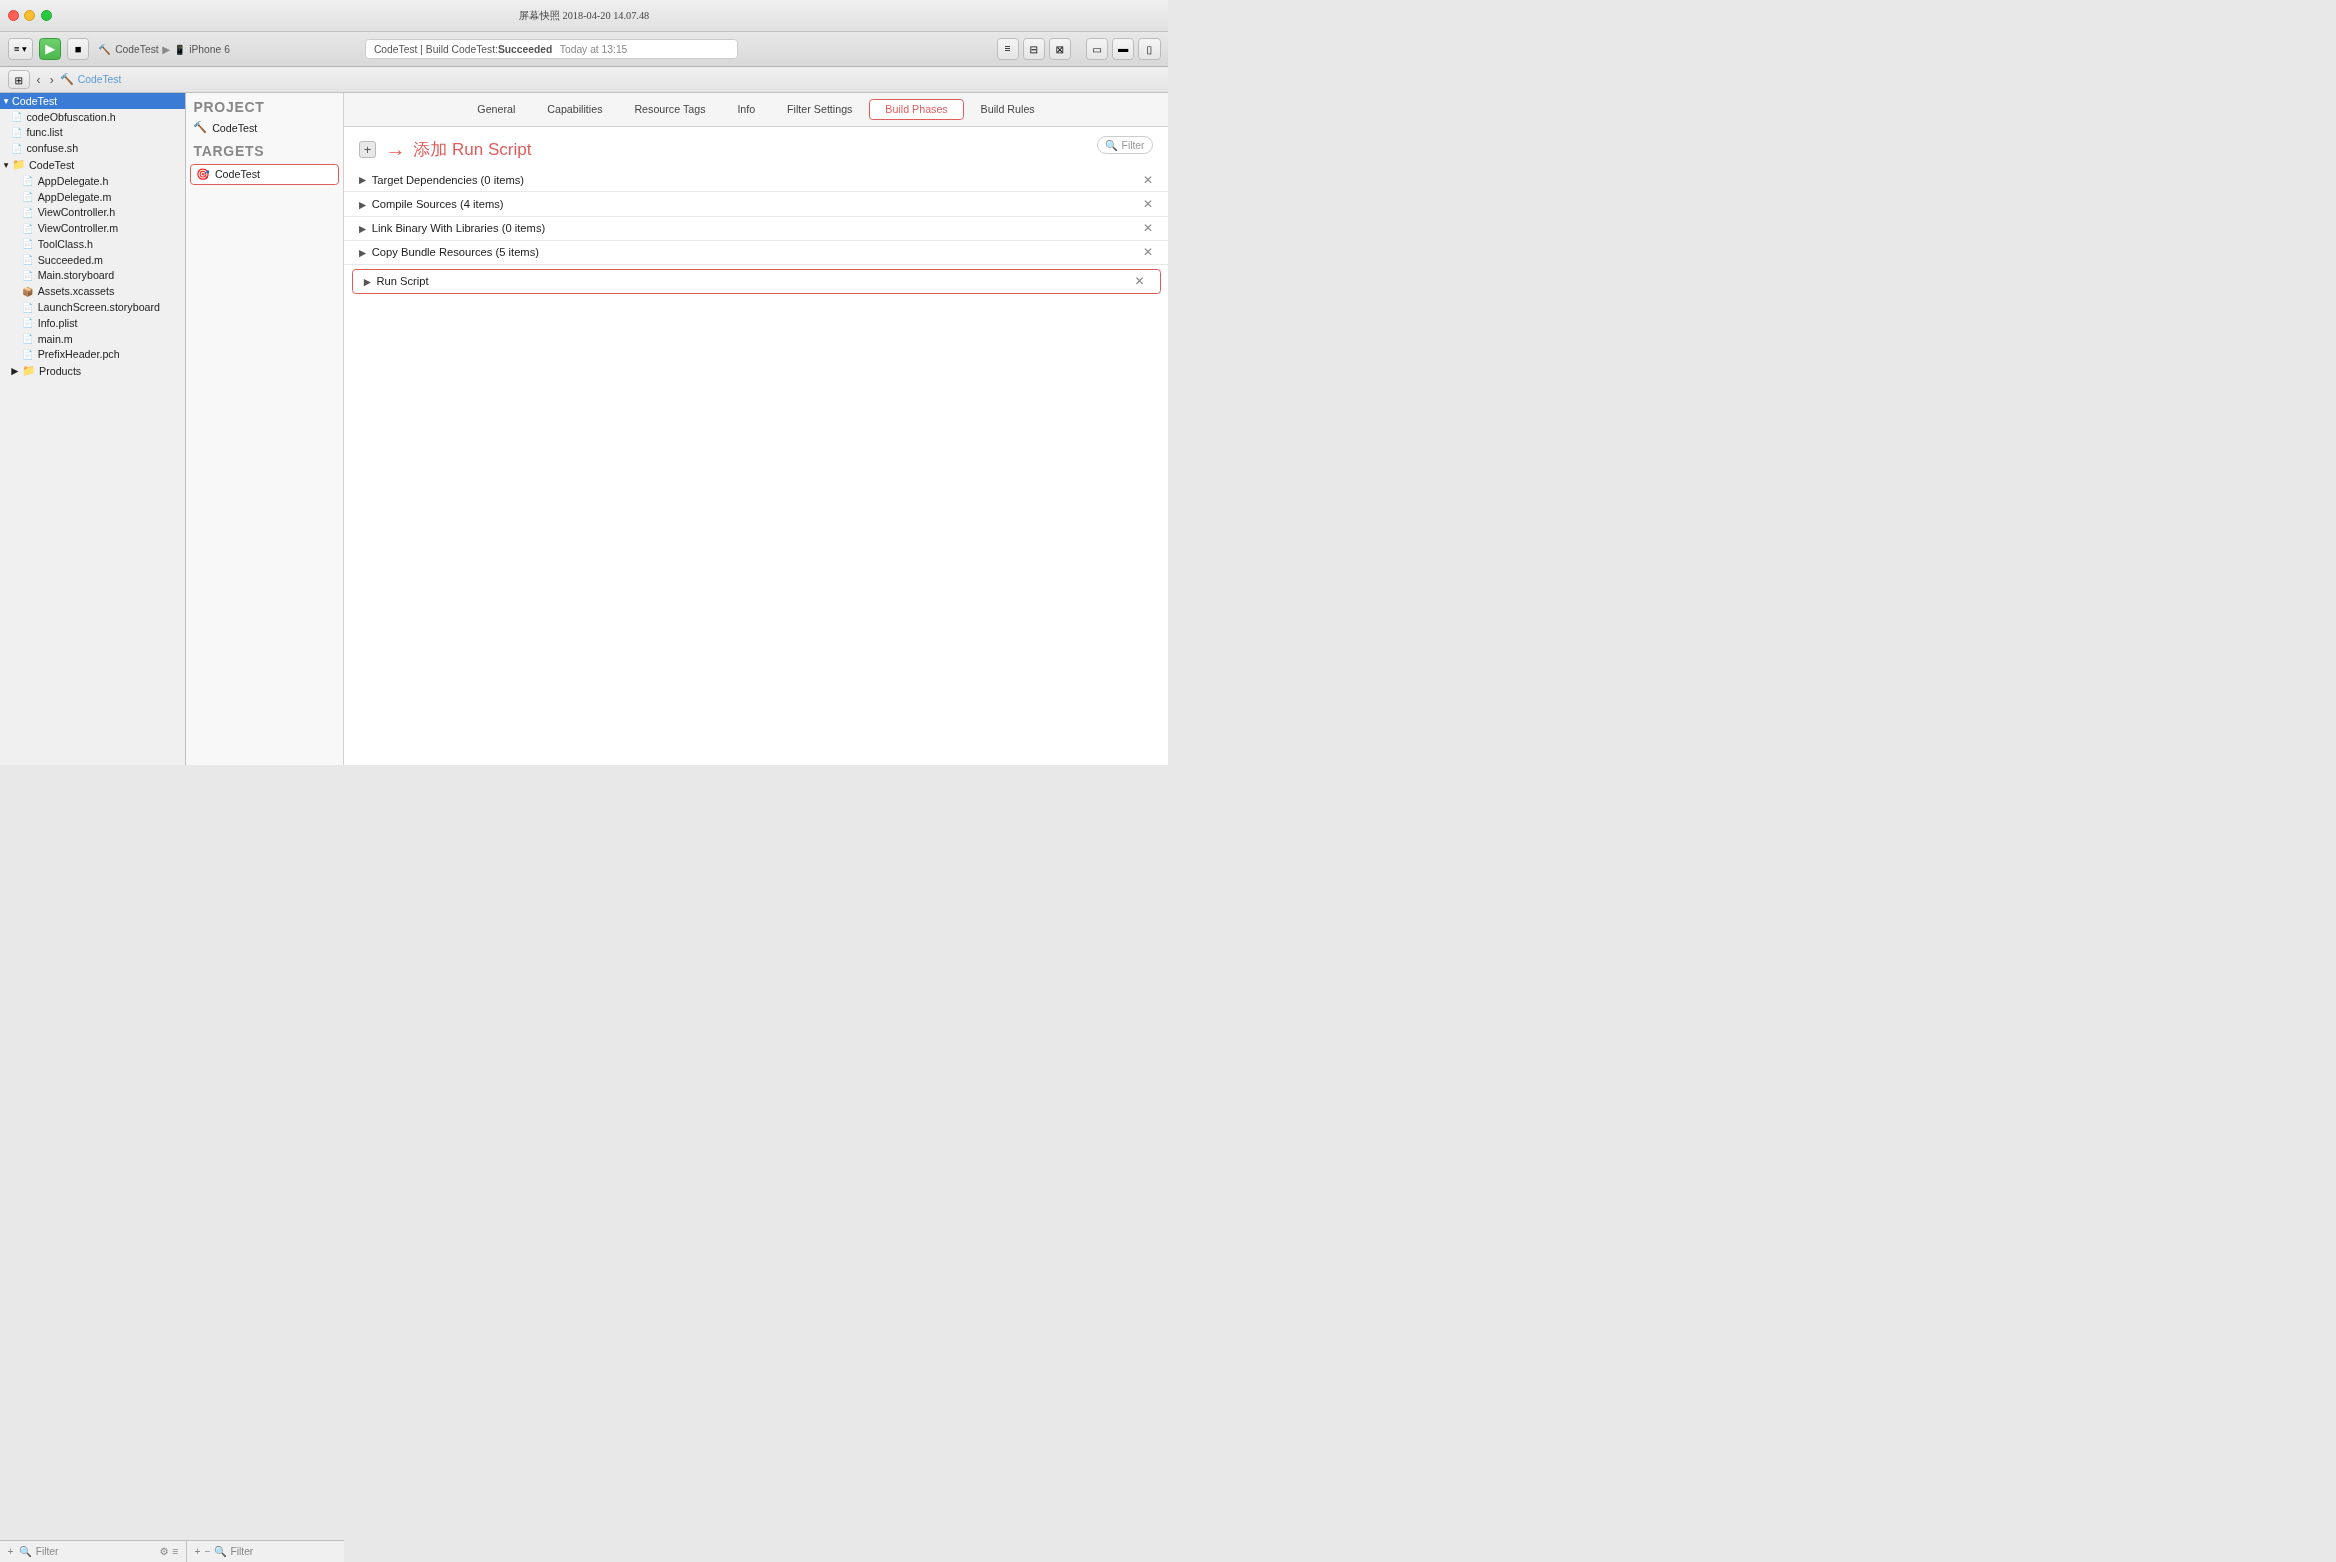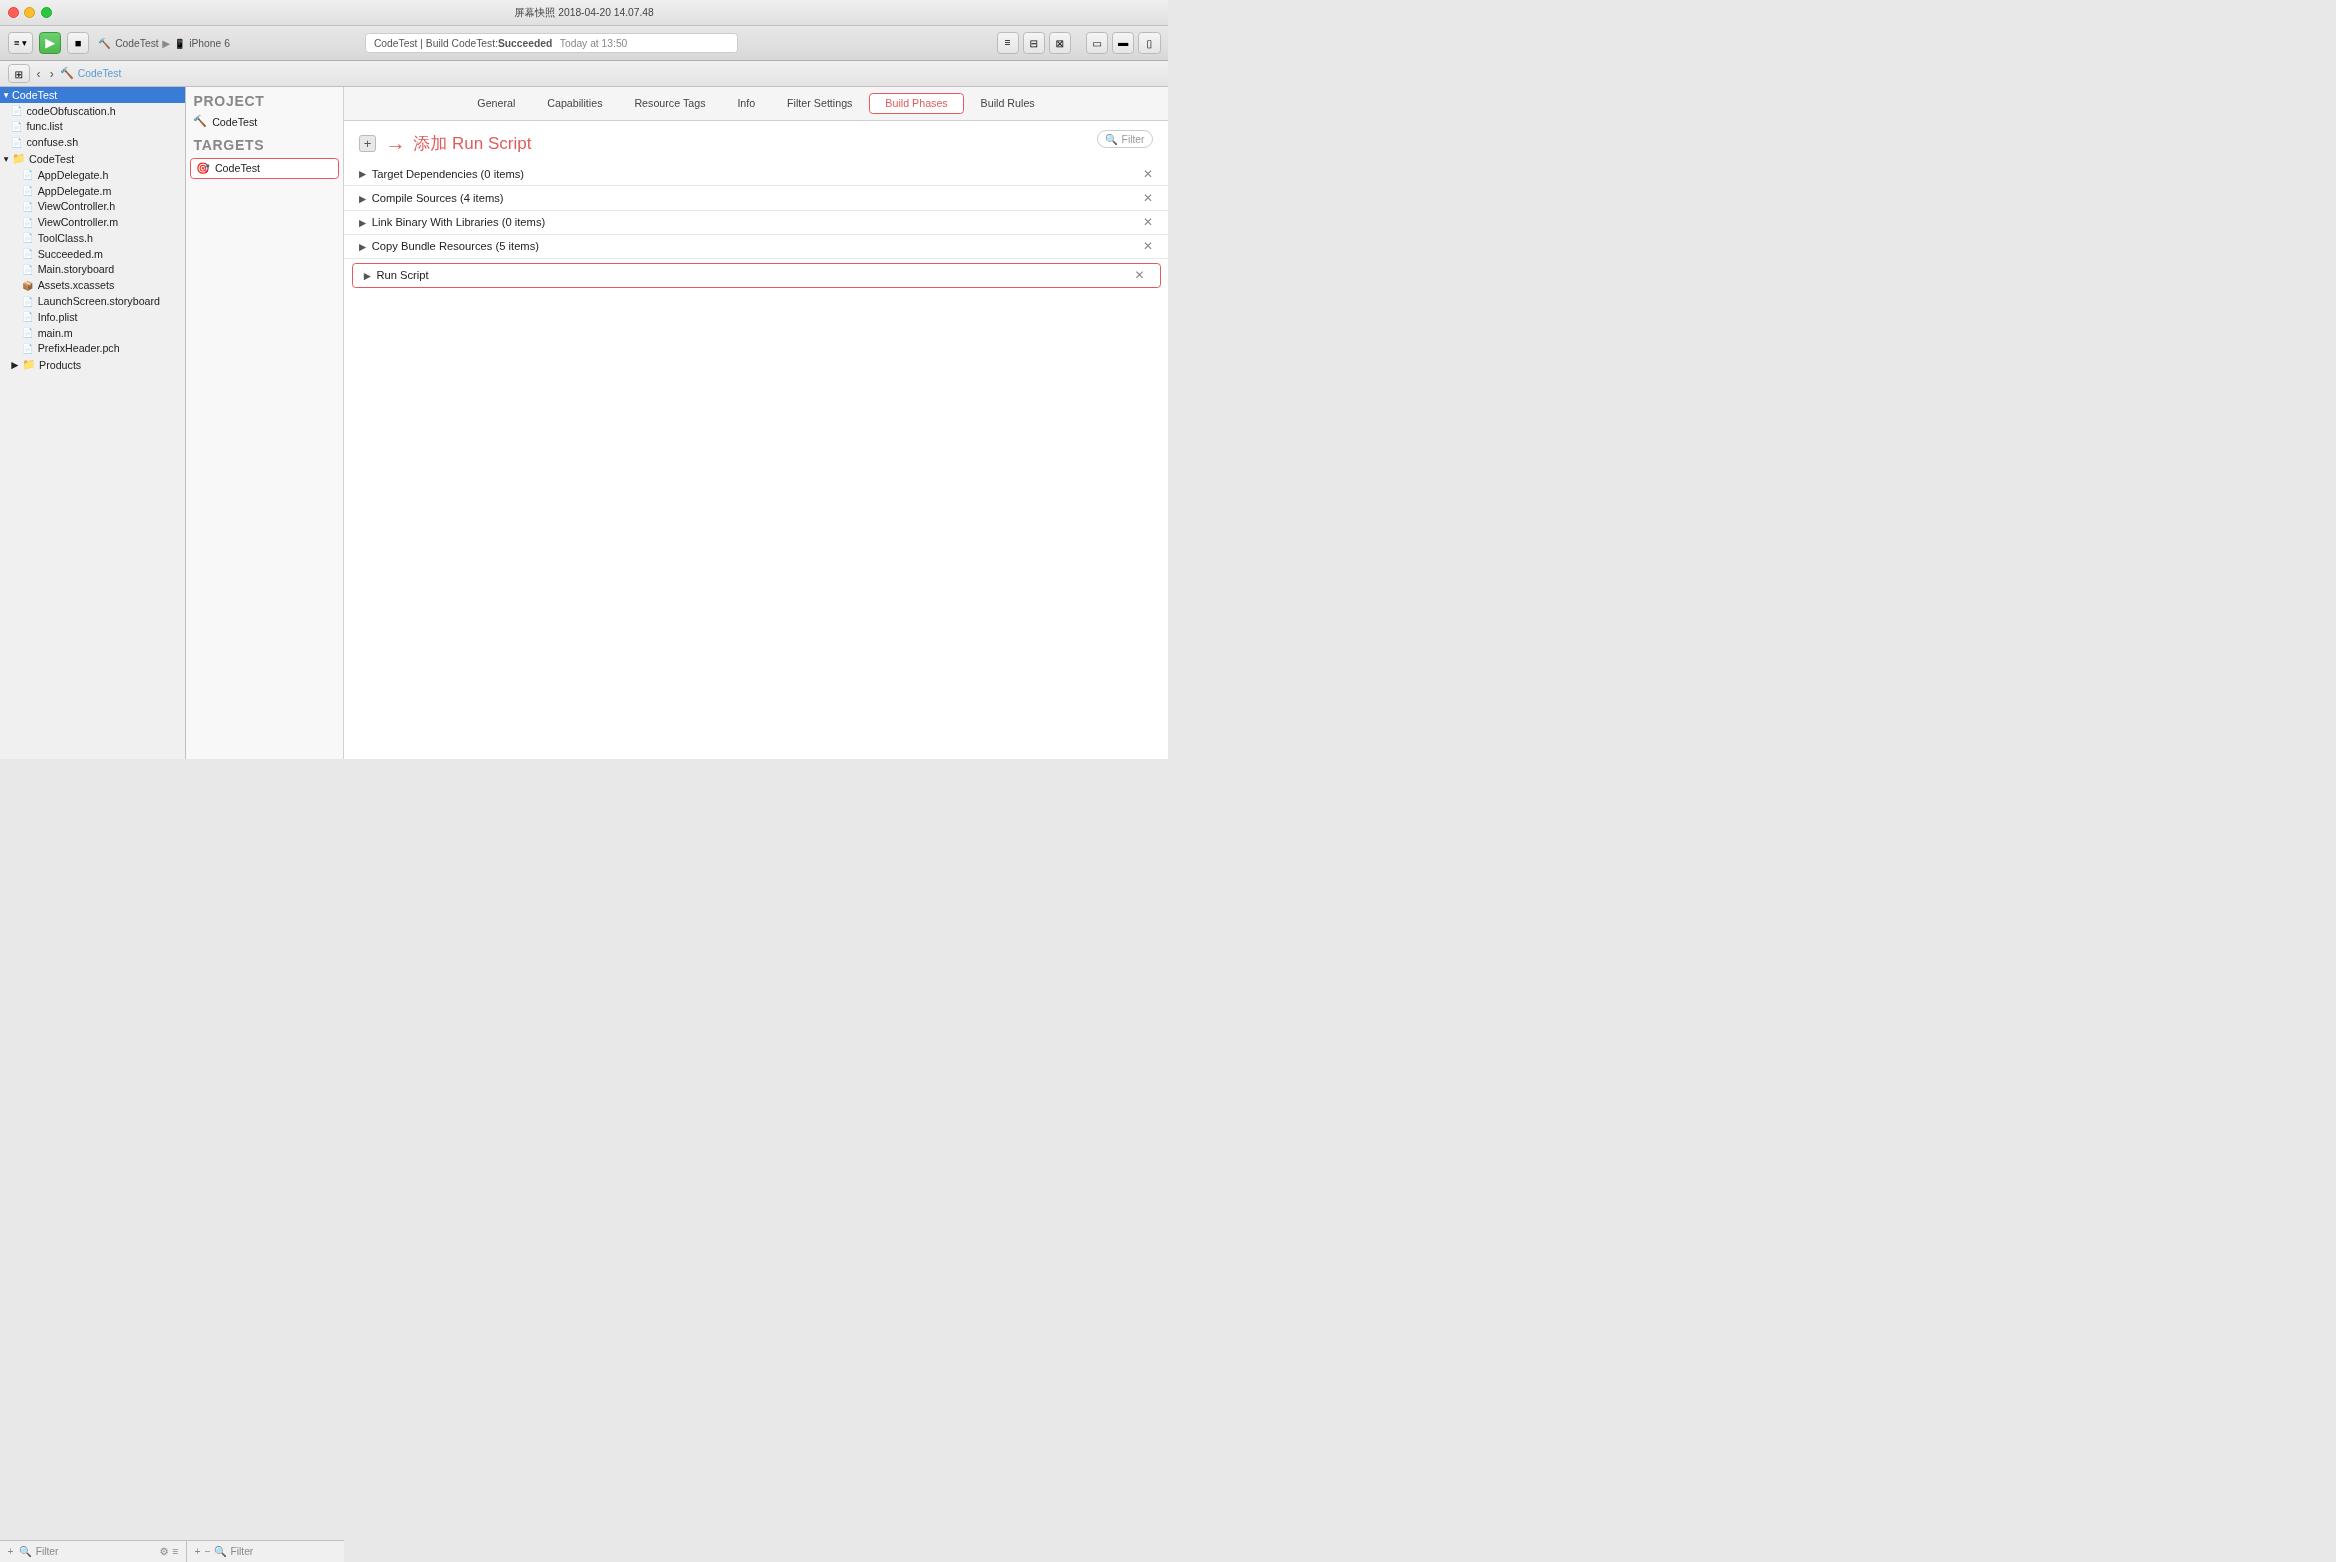--- a/index.html
+++ b/index.html
@@ -7,27 +7,28 @@
       font-family: -apple-system, BlinkMacSystemFont, "Helvetica Neue", Arial, sans-serif;
       font-size: 11.2px;
       background: #e8e8e8;
       width: 1168px;
       height: 781px;
       overflow: hidden;
     }
 
     
     .title-bar {
-      height: 26px;
+      height: 32px;
       background: linear-gradient(to bottom, #f0f0f0, #e0e0e0);
       display: flex;
       align-items: center;
       justify-content: center;
       border-bottom: 0.9px solid #c0c0c0;
       position: relative;
+      font-family: Liberation Serif, serif;
     }
     .traffic-lights {
       position: absolute;
       left: 7.5px;
       display: flex;
       gap: 5.6px;
       align-items: center;
     }
     .traffic-light {
       width: 11.2px;
@@ -357,21 +358,21 @@
     <span style="color:#777;">🔨</span>
     <span>CodeTest</span>
     <span style="color:#888;">▶</span>
     <span style="font-size:9.3px;">📱</span>
     <span>iPhone 6</span>
   </div>
 
   <div class="build-status">
     <span>CodeTest  |  Build CodeTest: </span>
     <span class="succeeded">Succeeded</span>
-    <span style="margin-left:7.5px; color:#888;">Today at 13:50</span>
+    <span style="margin-left:7.5px; color:#888;">Today at 13:15</span>
   </div>
 
   <div class="toolbar-right">
     <div class="toolbar-btn">≡</div>
     <div class="toolbar-btn">⊟</div>
     <div class="toolbar-btn">⊠</div>
     <div style="width:7.5px;"></div>
     <div class="toolbar-btn">▭</div>
     <div class="toolbar-btn">▬</div>
     <div class="toolbar-btn">▯</div>

